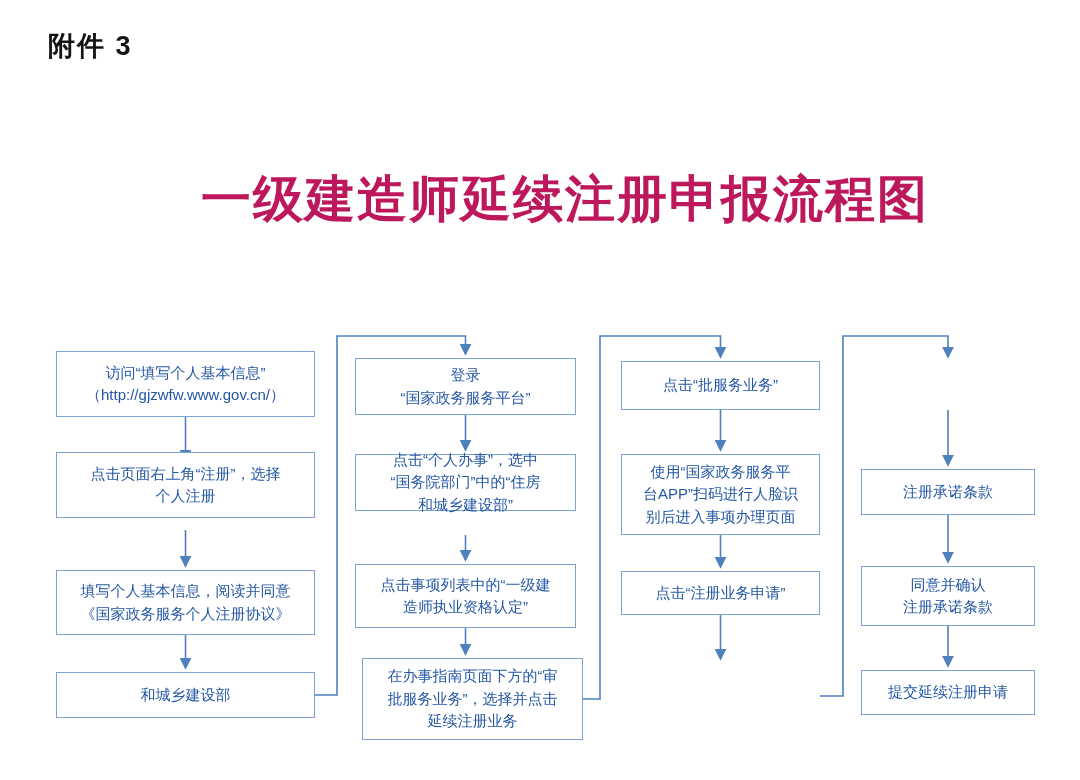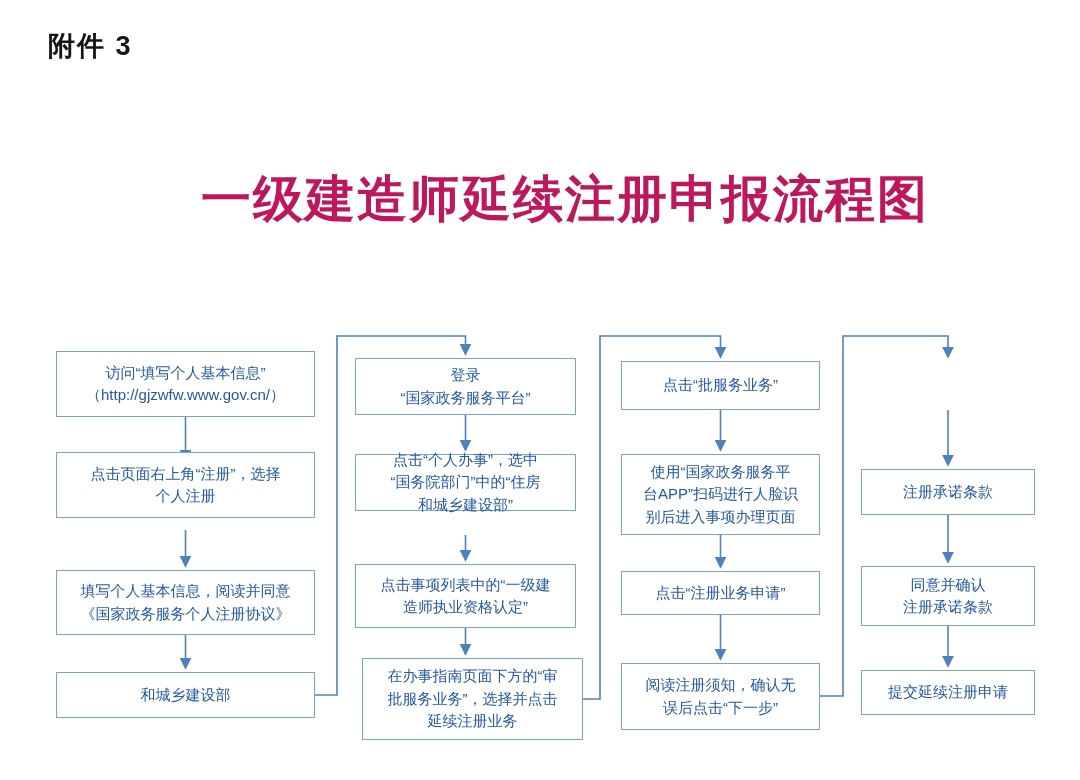--- a/index.html
+++ b/index.html
@@ -103,21 +103,19 @@
 造师执业资格认定”</div>
   <div class="flow-box" style="left:362px;top:644px;width:221px;height:82px">在办事指南页面下方的“审
 批服务业务”，选择并点击
 延续注册业务</div>
 
   <div class="flow-box" style="left:621px;top:347px;width:199px;height:49px">点击“批服务业务”</div>
   <div class="flow-box" style="left:621px;top:440px;width:199px;height:81px">使用“国家政务服务平
 台APP”扫码进行人脸识
 别后进入事项办理页面</div>
   <div class="flow-box" style="left:621px;top:557px;width:199px;height:44px">点击“注册业务申请”</div>
-  <div class="flow-box" style="left:621px;top:649px;width:199px;height:67px">阅读注册须知，确认无
-误后点击“下一步”</div>
 
   <div class="flow-box" style="left:861px;top:455px;width:174px;height:46px">注册承诺条款</div>
   <div class="flow-box" style="left:861px;top:552px;width:174px;height:60px">同意并确认
 注册承诺条款</div>
   <div class="flow-box" style="left:861px;top:656px;width:174px;height:45px">提交延续注册申请</div>
 
 </div>
 
 </body></html>

